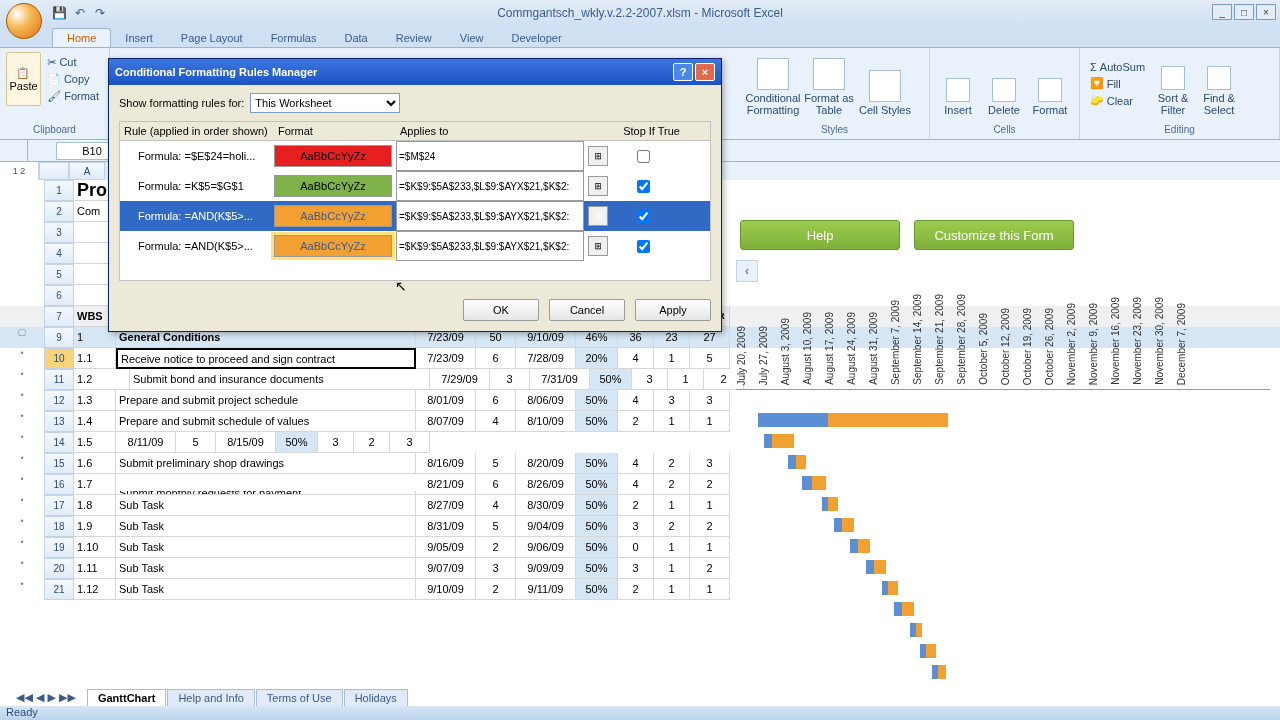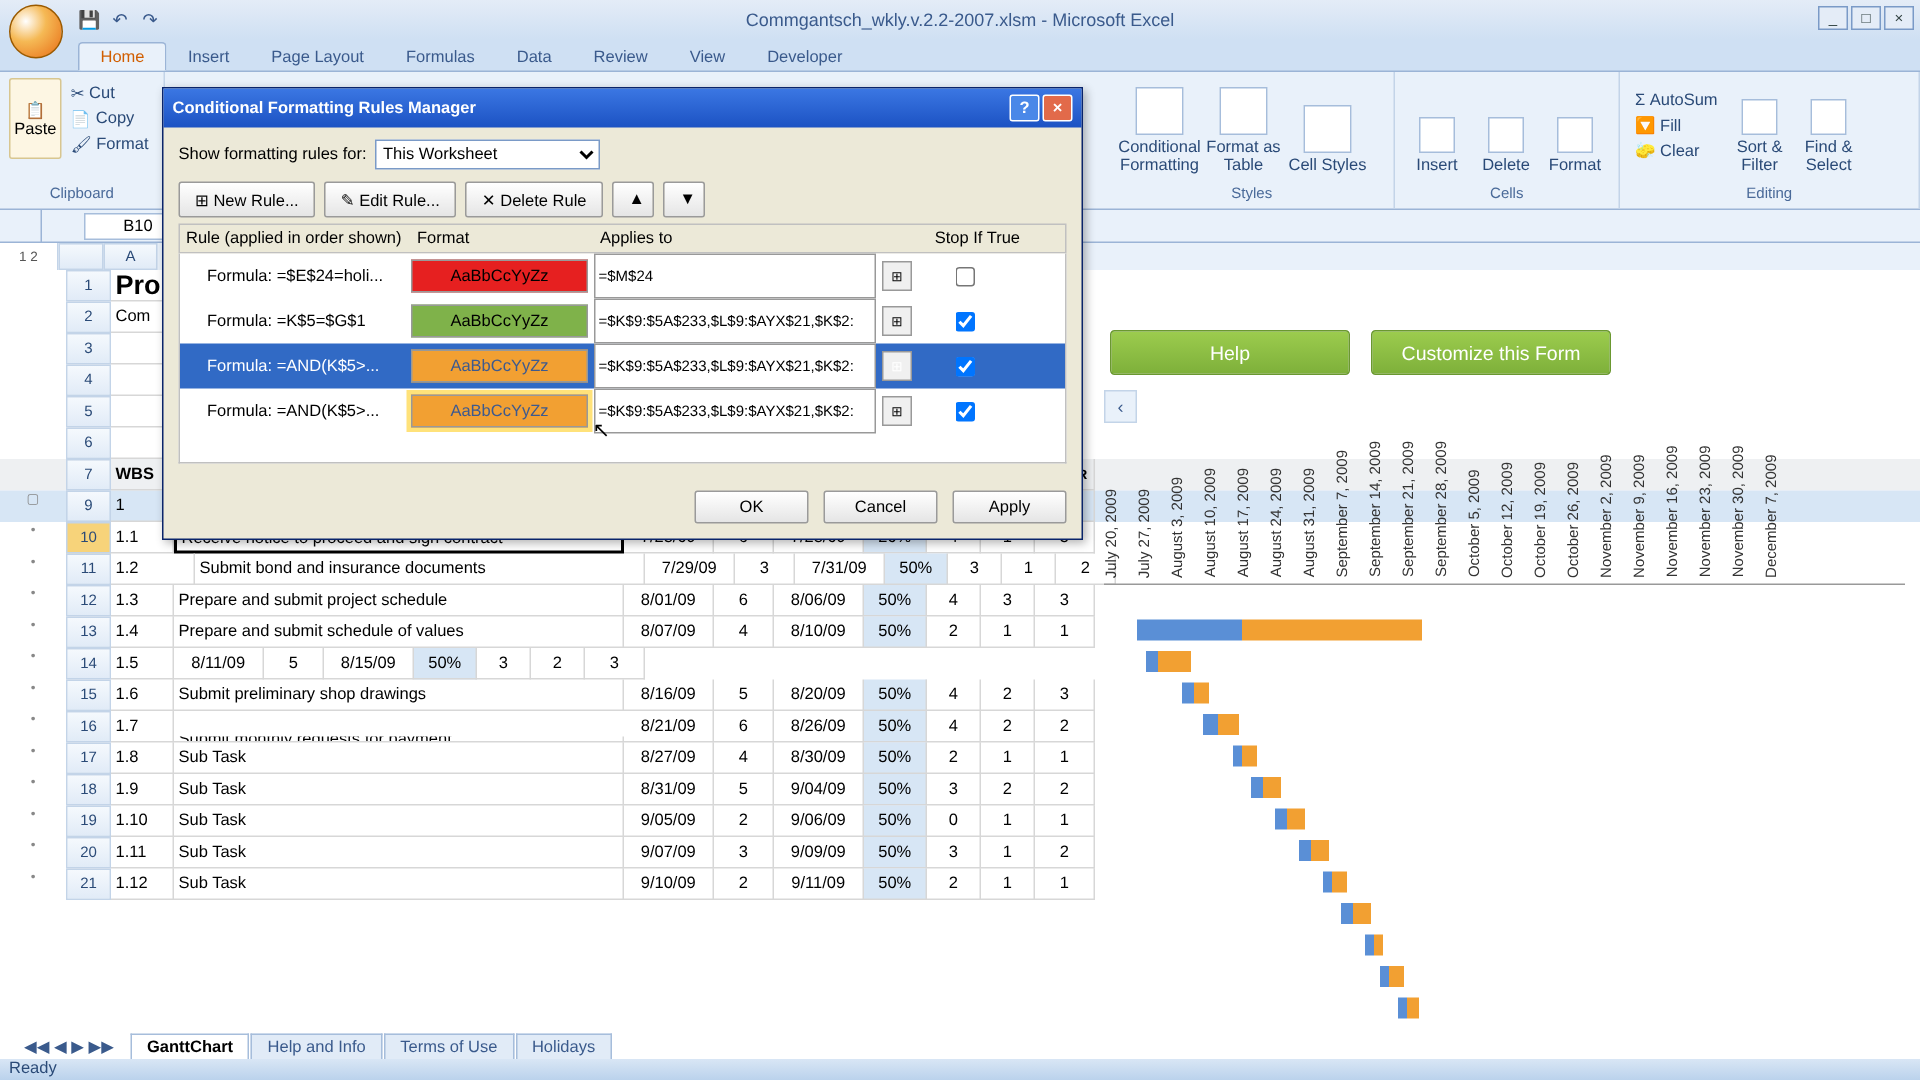--- a/index.html
+++ b/index.html
@@ -506,27 +506,20 @@
     <div class="dbtns">
       <span class="dlg-help">?</span>
       <span class="dlg-close">×</span>
     </div>
   </div>
   <div class="dlg-body">
     <div class="showfor">
       <span>Show formatting rules for:</span>
       <select><option>This Worksheet</option></select>
     </div>
-    <div class="dlg-toolbar">
-      <button>⊞ <span>New Rule...</span></button>
-      <button>✎ <span>Edit Rule...</span></button>
-      <button>✕ <span>Delete Rule</span></button>
-      <button class="arrowbtn">▲</button>
-      <button class="arrowbtn">▼</button>
-    </div>
     <div class="rule-hdr">
       <div style="width:154px">Rule (applied in order shown)</div>
       <div style="width:122px">Format</div>
       <div style="width:212px">Applies to</div>
       <div style="width:76px;text-align:right">Stop If True</div>
     </div>
     <div class="rule-list" id="rulelist">
         <div class="rule-row">
           <div class="rlabel">Formula: =$E$24=holi...</div>
           <div class="fmt fmt-red">AaBbCcYyZz</div>

